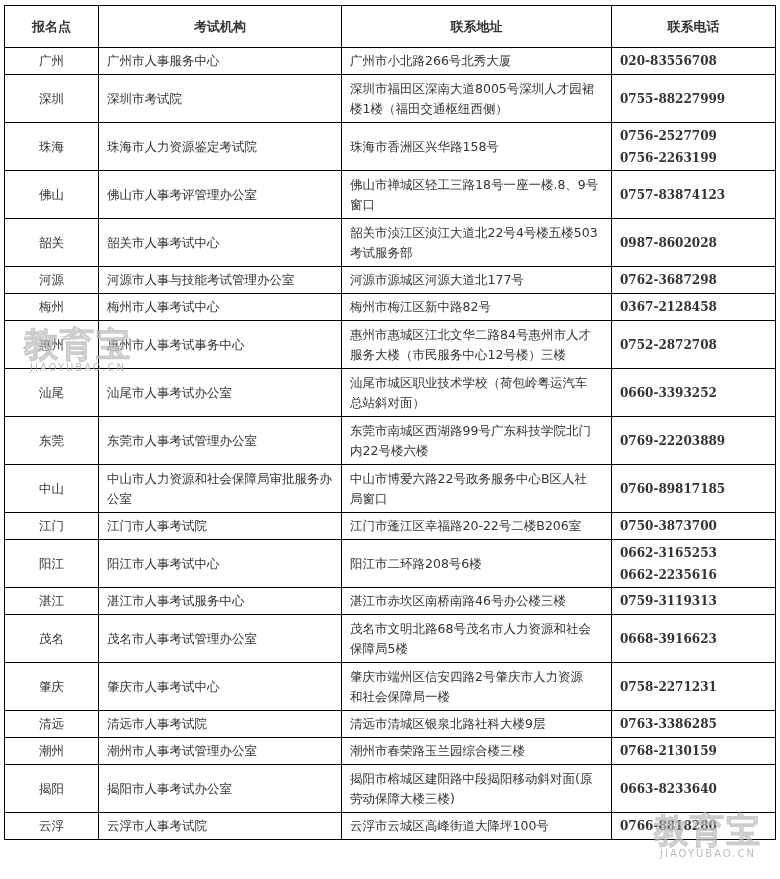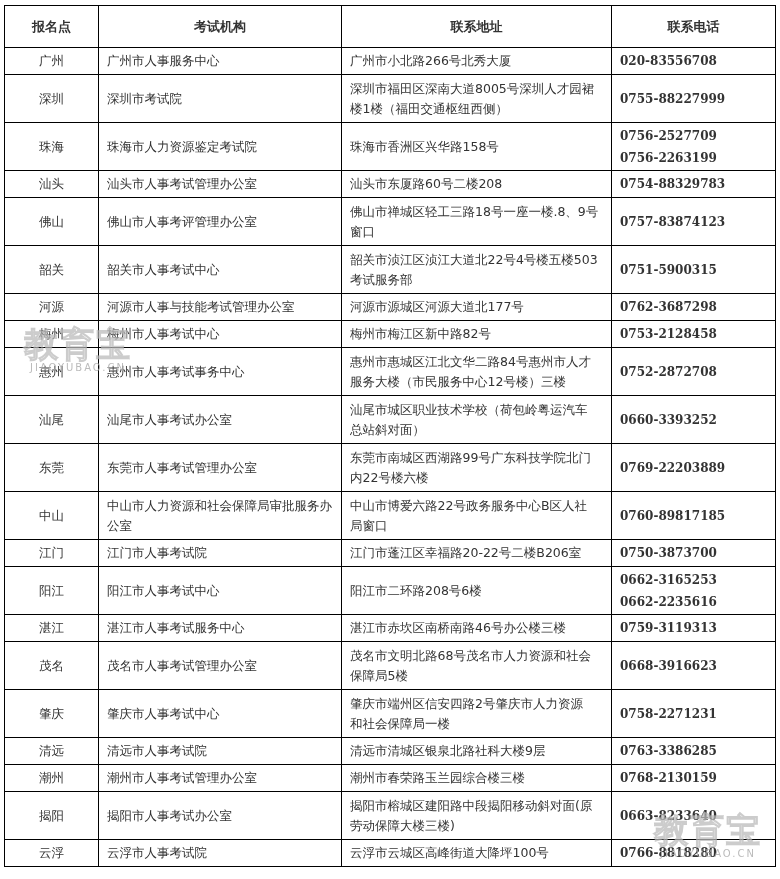--- a/index.html
+++ b/index.html
@@ -120,70 +120,60 @@
         <td class="city">珠海</td>
         <td>珠海市人力资源鉴定考试院</td>
         <td>
           <span class="addr">珠海市香洲区兴华路158号</span>
         </td>
         <td class="phone">
           <span class="phone-line">0756-2527709</span>
           <span class="phone-line">0756-2263199</span>
         </td>
       </tr>
-      <tr class="h1">
-        <td class="city">汕头</td>
-        <td>汕头市人事考试管理办公室</td>
-        <td>
-          <span class="addr">汕头市东厦路60号二楼208</span>
-        </td>
-        <td class="phone">
-          <span class="phone-line">0754-88329783</span>
-        </td>
-      </tr>
       <tr class="h2">
         <td class="city">佛山</td>
         <td>佛山市人事考评管理办公室</td>
         <td>
           <span class="addr">佛山市禅城区轻工三路18号一座一楼.8、9号</span>
           <span class="addr">窗口</span>
         </td>
         <td class="phone">
           <span class="phone-line">0757-83874123</span>
         </td>
       </tr>
       <tr class="h2">
         <td class="city">韶关</td>
         <td>韶关市人事考试中心</td>
         <td>
           <span class="addr">韶关市浈江区浈江大道北22号4号楼五楼503</span>
           <span class="addr">考试服务部</span>
         </td>
         <td class="phone">
-          <span class="phone-line">0751-5900315</span>
+          <span class="phone-line">0987-8602028</span>
         </td>
       </tr>
       <tr class="h1">
         <td class="city">河源</td>
         <td>河源市人事与技能考试管理办公室</td>
         <td>
           <span class="addr">河源市源城区河源大道北177号</span>
         </td>
         <td class="phone">
           <span class="phone-line">0762-3687298</span>
         </td>
       </tr>
       <tr class="h1">
         <td class="city">梅州</td>
         <td>梅州市人事考试中心</td>
         <td>
           <span class="addr">梅州市梅江区新中路82号</span>
         </td>
         <td class="phone">
-          <span class="phone-line">0753-2128458</span>
+          <span class="phone-line">0367-2128458</span>
         </td>
       </tr>
       <tr class="h2">
         <td class="city">惠州</td>
         <td>惠州市人事考试事务中心</td>
         <td>
           <span class="addr">惠州市惠城区江北文华二路84号惠州市人才</span>
           <span class="addr">服务大楼（市民服务中心12号楼）三楼</span>
         </td>
         <td class="phone">

